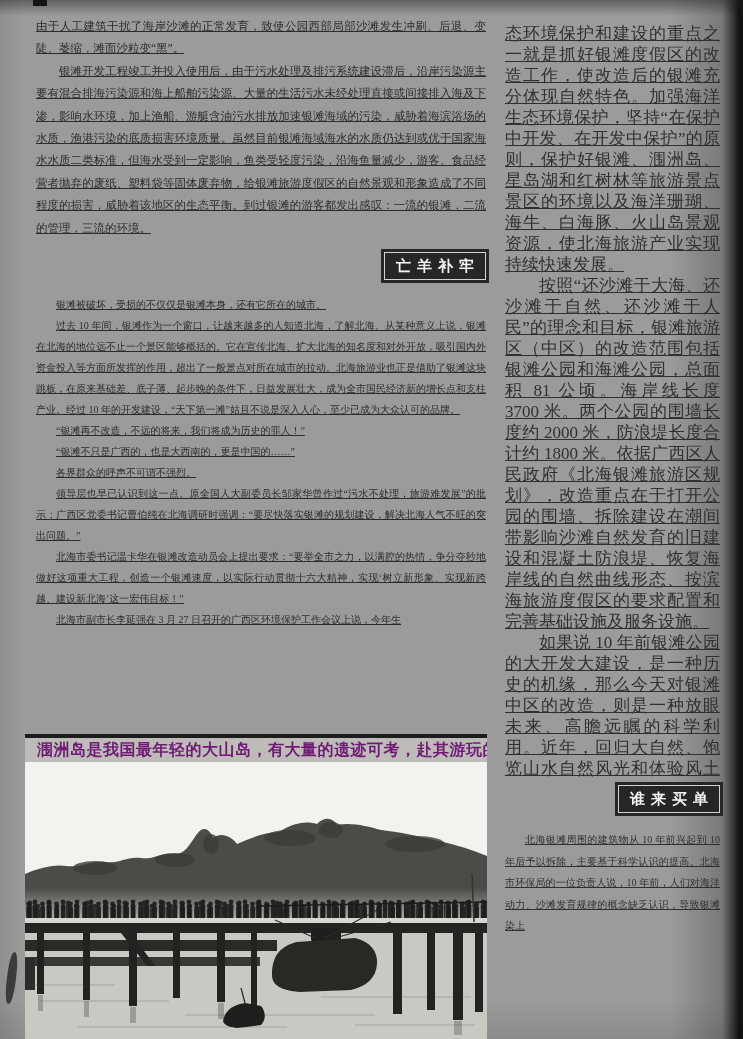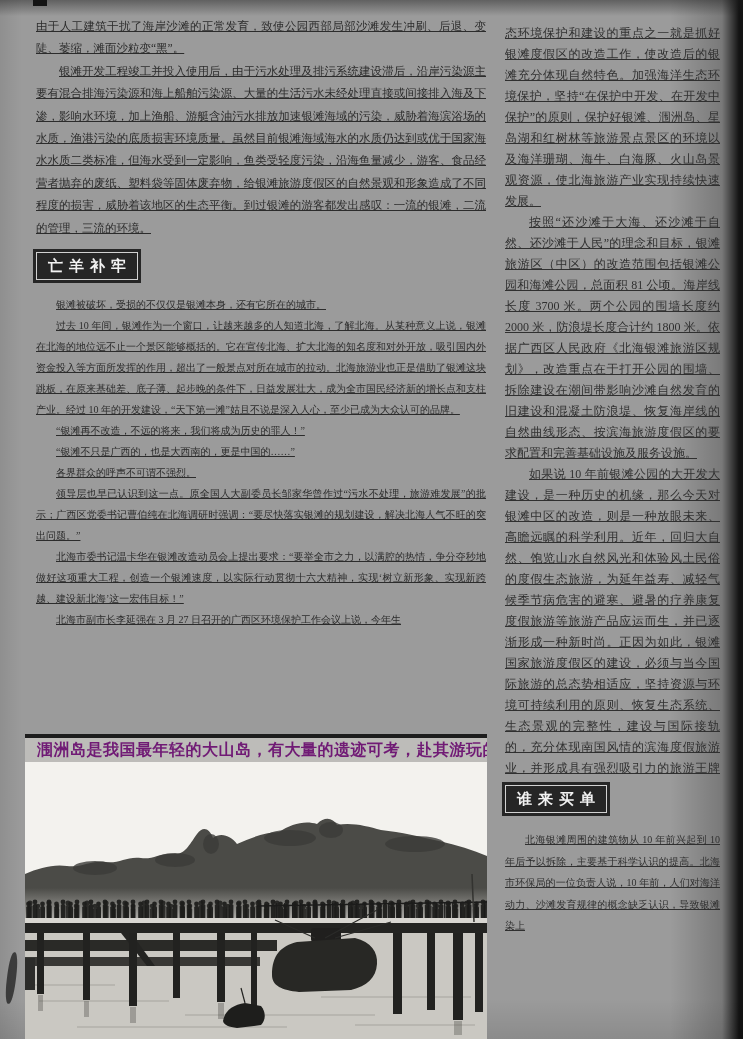--- a/index.html
+++ b/index.html
@@ -25,26 +25,26 @@
   .col{position:absolute;color:#2c2c2c;text-align:justify;}
   .col p{margin:0;padding:0;text-decoration:underline;}
   .indent{text-indent:2em;}
 
   .col-left{left:36px;top:15px;width:450px;height:234px;overflow:hidden;
             font-size:11.5px;line-height:22.4px;}
   .col-left-s1{left:36px;top:294px;width:450px;height:438px;overflow:hidden;
             font-size:10px;line-height:21px;}
 
   .col-right{left:505px;top:23px;width:215px;height:758px;overflow:hidden;
-            font-size:12px;line-height:21px;color:#303030;}
+            font-size:17px;line-height:21px;color:#303030;}
   .col-right-s2{left:505px;top:829px;width:215px;height:120px;overflow:hidden;
             font-size:10px;line-height:21.5px;color:#303030;}
 
   
-  .badge-row{position:absolute;text-align:left;}
+  .badge-row{position:absolute;text-align:right;}
   .badge-row.badge1{left:36px;top:252px;width:450px;}
   .badge-row.badge2{left:505px;top:785px;width:215px;}
   .badge{
     display:inline-block;background:#262626;color:#f2f2f2;
     font-family:"Liberation Sans","DejaVu Sans",sans-serif;
     font-weight:bold;font-size:15px;line-height:1;
     letter-spacing:6px;padding:5px 5px 6px 11px;
     border:1px solid #d2d2d2;box-shadow:0 0 0 3px #262626;
   }
 

